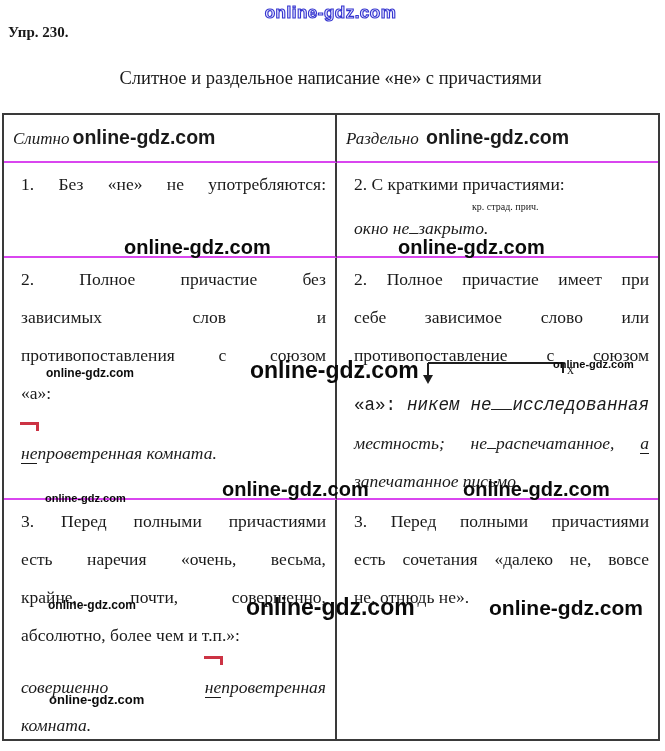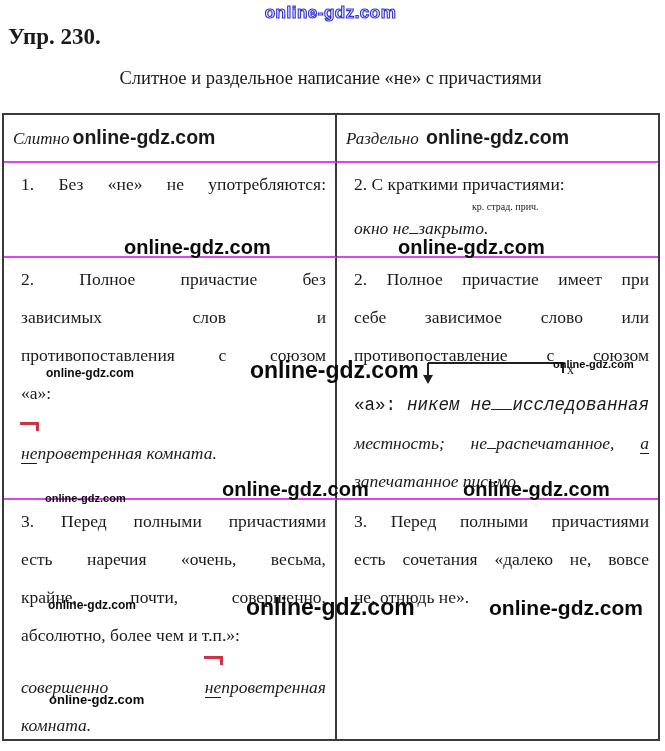--- a/index.html
+++ b/index.html
@@ -7,21 +7,21 @@
   .page {
     position:relative; width:661px; height:751px; background:#ffffff;
     font-family:"Liberation Serif","DejaVu Serif",serif; color:#1a1a1a; overflow:hidden;
   }
   
   .wm-top {
     position:absolute; top:3px; left:50%; transform:translateX(-50%);
     font-family:"Liberation Sans",sans-serif; font-weight:700; font-size:17px;
     color:#e9e9ff; -webkit-text-stroke:1.1px #3434cf; letter-spacing:.5px; white-space:nowrap;
   }
-  .ex-num { position:absolute; top:24px; left:8px; font-weight:700; font-size:23px; }
+  .ex-num { position:absolute; top:24px; left:8px; font-weight:700; font-size:15px; }
   .doc-title { position:absolute; top:68px; left:0; width:100%; text-align:center; font-size:18.5px; }
   
   .tbl {
     position:absolute; left:2px; top:113px; width:658px; height:628px;
     border:2px solid #3a3a3a; display:grid;
     grid-template-columns:333px 1fr; grid-template-rows:48px 95px 242px 1fr;
   }
   .c { position:relative; padding:2px 9px 0; font-size:17.5px; line-height:38px; overflow:hidden; }
   .c.bl { border-right:2px solid #3a3a3a; }
   .c.bb { border-bottom:2px solid #d946ef; }

